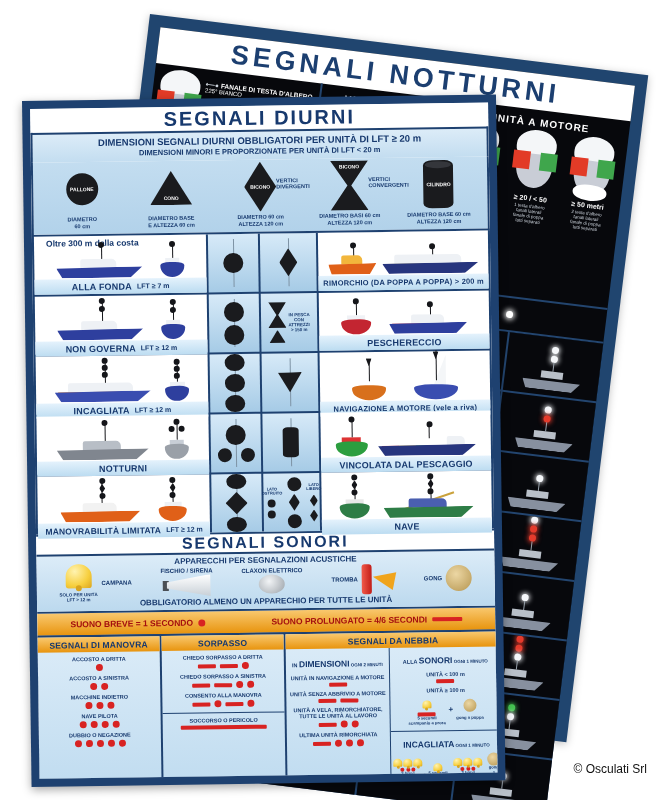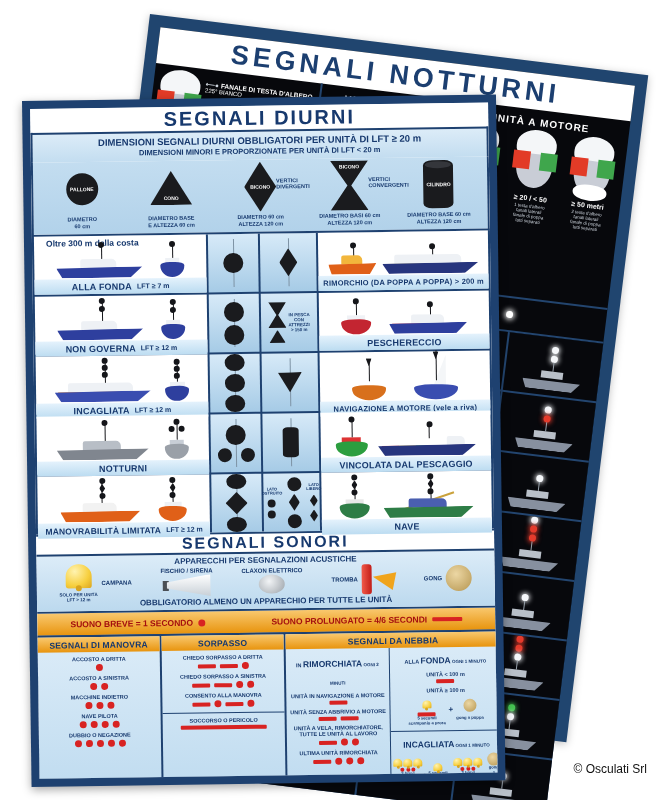--- a/index.html
+++ b/index.html
@@ -911,21 +911,21 @@
               <div class="code">
                 <i class="c-long"></i>
               </div>
             </div>
         </div>
 
         <div class="colc">
           <div class="colhead">SEGNALI DA NEBBIA</div>
           <div class="nebbody">
             <div class="nebL">
-              <div class="nebh"><span class="p1">IN </span><span class="p2">RIMORCHIATA</span><span class="p3"> OGNI 2 MINUTI</span></div>
+              <div class="nebh"><span class="p1">IN </span><span class="p2">DIMENSIONI</span><span class="p3"> OGNI 2 MINUTI</span></div>
               <div class="itm">
                   <div class="lab">UNITÀ IN NAVIGAZIONE A MOTORE</div>
                   <div class="code">
                     <i class="c-dash"></i>
                   </div>
                 </div>
               <div class="itm">
                   <div class="lab">UNITÀ SENZA ABBRIVIO A MOTORE</div>
                   <div class="code">
                     <i class="c-dash"></i>
@@ -945,21 +945,21 @@
                   <div class="lab">ULTIMA UNITÀ RIMORCHIATA</div>
                   <div class="code">
                     <i class="c-dash"></i>
                     <i class="c-dot"></i>
                     <i class="c-dot"></i>
                     <i class="c-dot"></i>
                   </div>
                 </div>
             </div>
             <div class="nebR">
-              <div class="nebh"><span class="p1">ALLA </span><span class="p2">FONDA</span><span class="p3"> OGNI 1 MINUTO</span></div>
+              <div class="nebh"><span class="p1">ALLA </span><span class="p2">SONORI</span><span class="p3"> OGNI 1 MINUTO</span></div>
               <div class="itm">
                   <div class="lab">UNITÀ &lt; 100 m</div>
                   <div class="code">
                     <i class="c-dash"></i>
                   </div>
                 </div>
               <div class="itm">
                 <div class="lab">UNITÀ ≥ 100 m</div>
                 <div class="fgrp" style="margin-top:1px">
                   <div>

